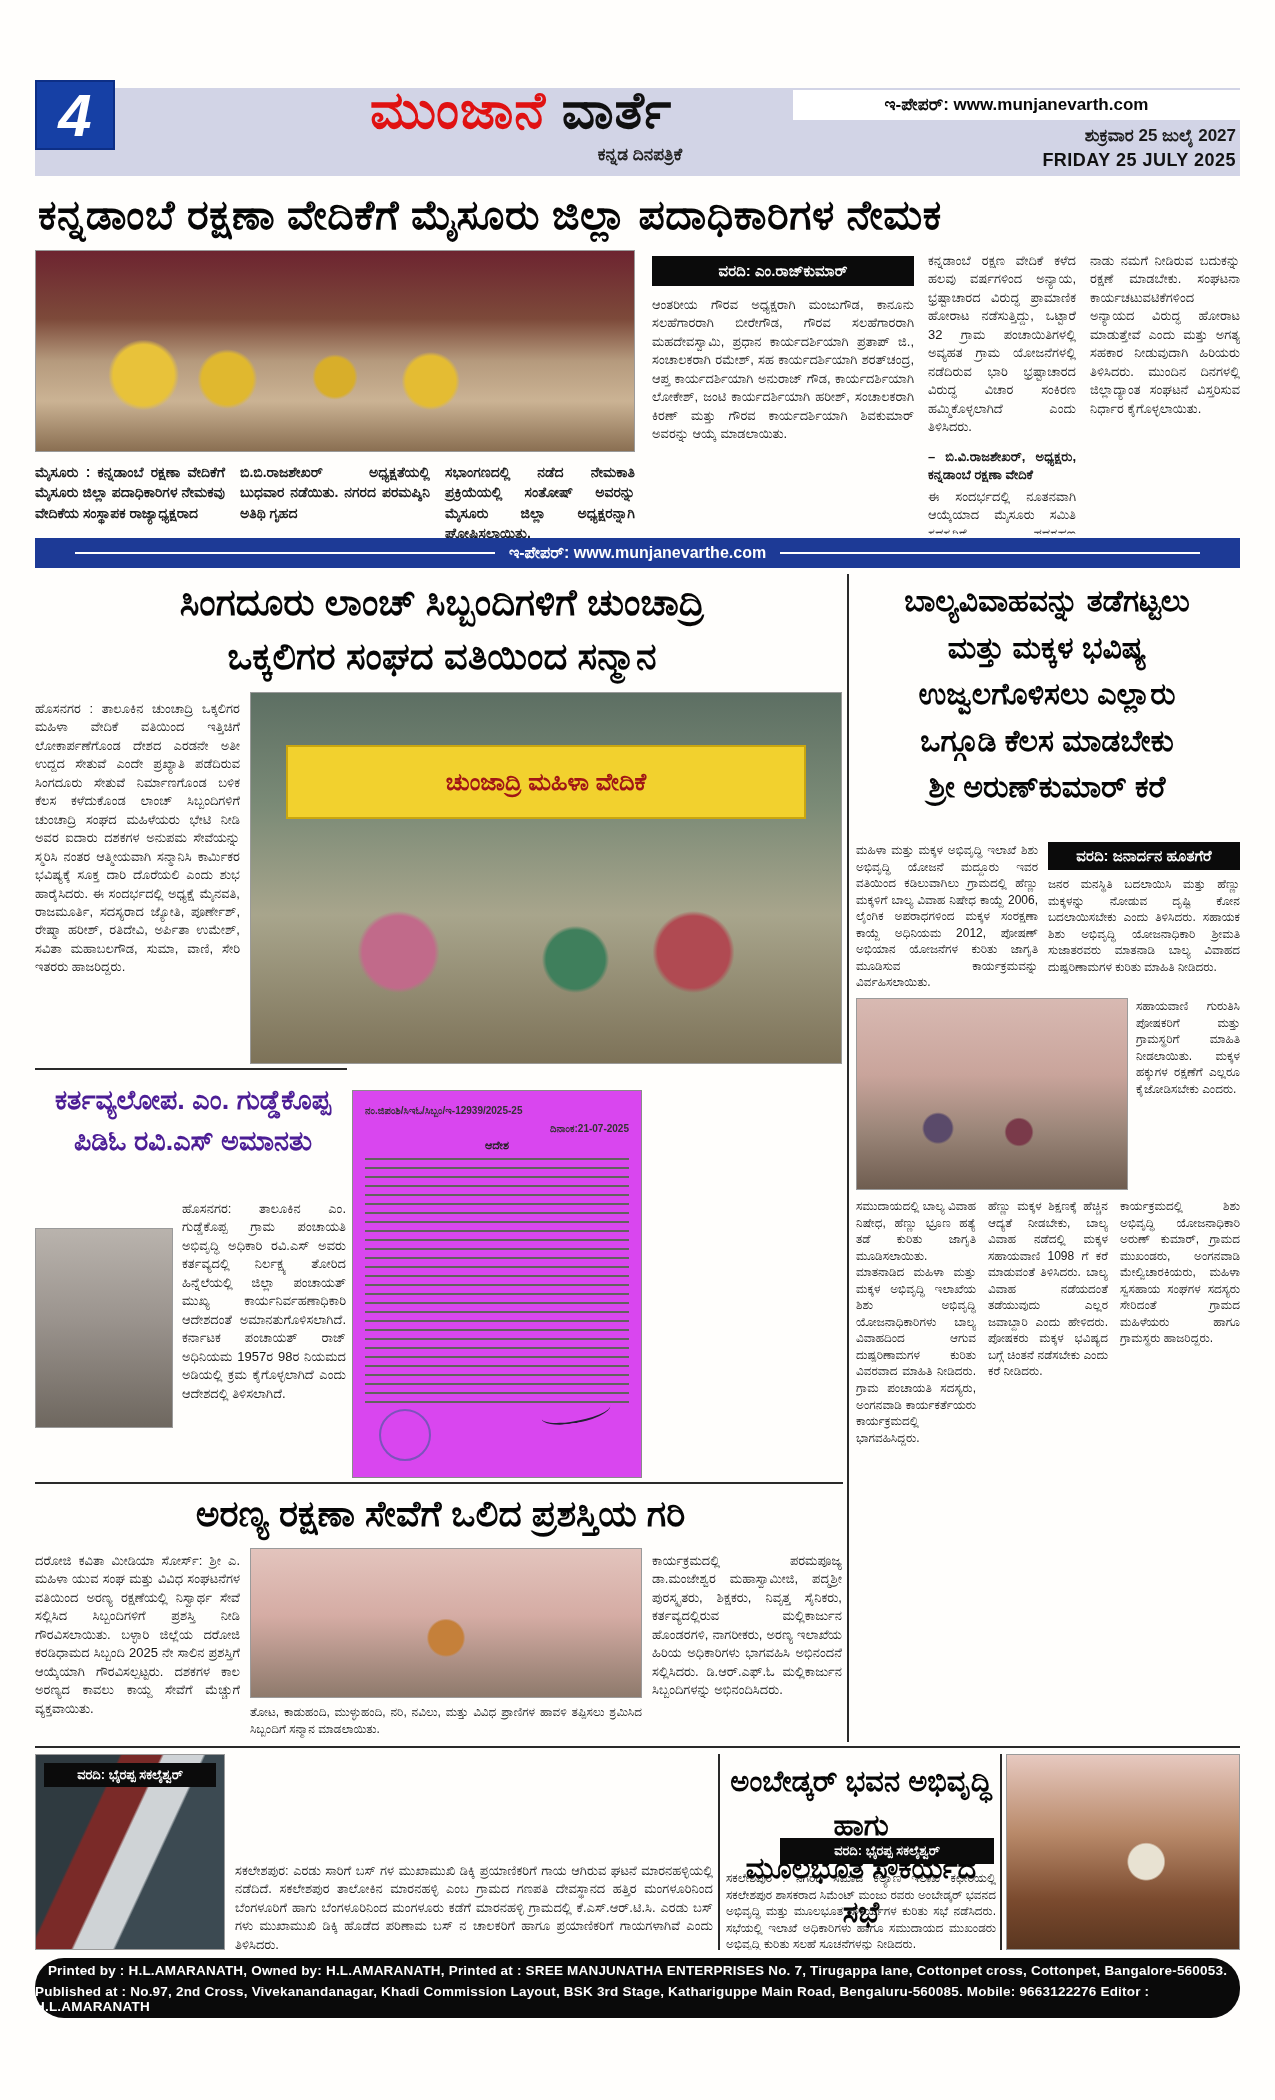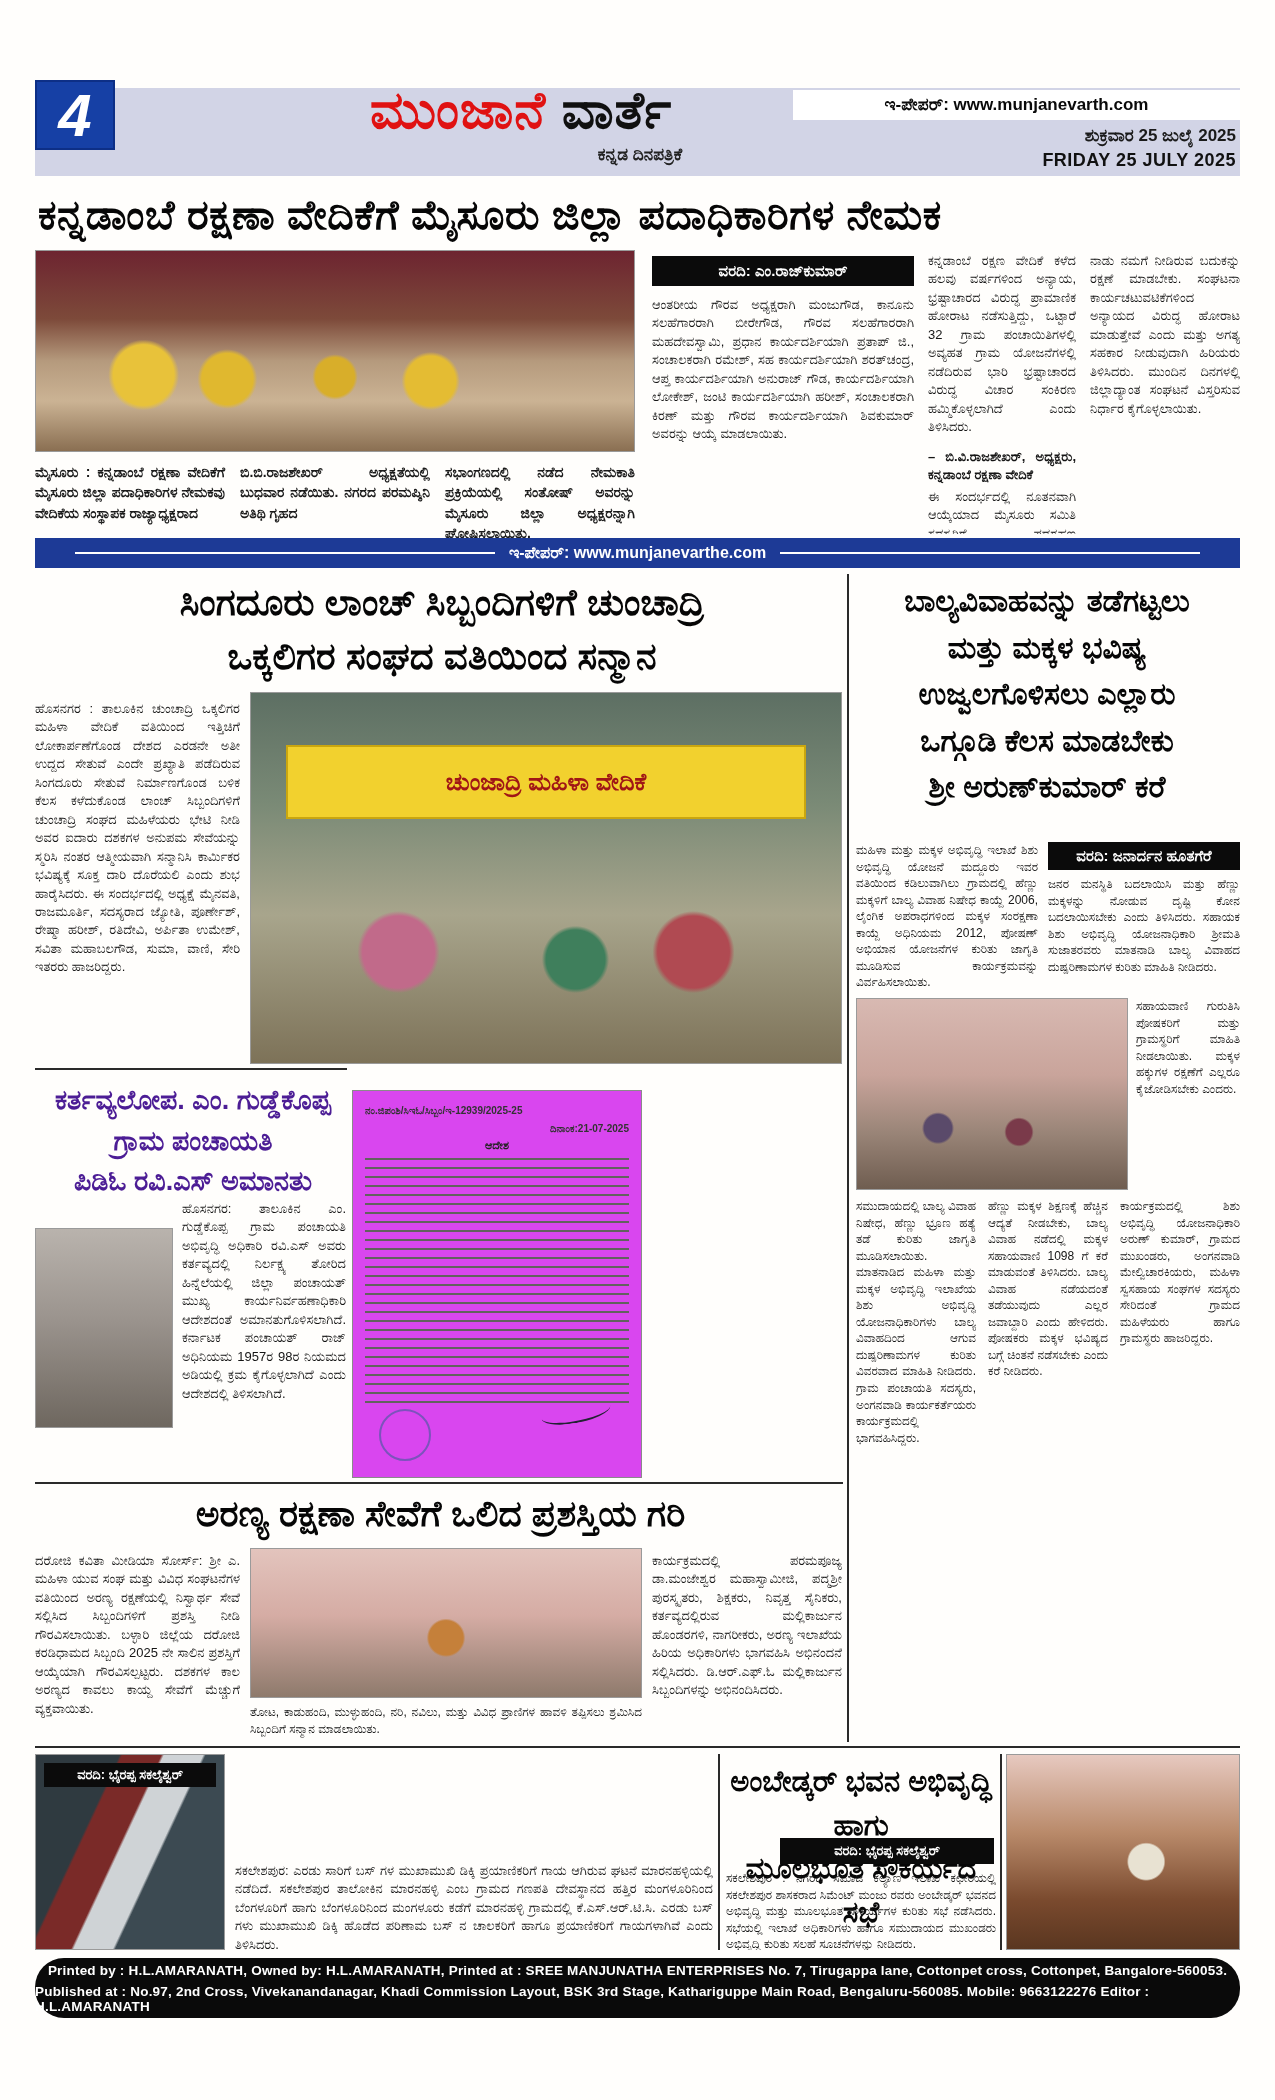--- a/index.html
+++ b/index.html
@@ -102,21 +102,21 @@
   <div class="abs pagenum" style="left:35px; top:80px; width:80px; height:70px;">
     <span>4</span>
   </div>
   <div class="abs masthead" style="left:370px; top:80px;">
     <span class="red">ಮುಂಜಾನೆ</span>
     <span> </span>
     <span class="blk">ವಾರ್ತೆ</span>
   </div>
   <div class="abs tagline" style="left:500px; top:145px; width:280px;">ಕನ್ನಡ ದಿನಪತ್ರಿಕೆ</div>
   <div class="abs hdr-white" style="left:793px; top:90px; width:447px; height:30px;">ಇ-ಪೇಪರ್: www.munjanevarth.com</div>
-  <div class="abs hdr-date-kn" style="left:900px; top:126px; width:336px;">ಶುಕ್ರವಾರ 25 ಜುಲೈ 2025</div>
+  <div class="abs hdr-date-kn" style="left:900px; top:126px; width:336px;">ಶುಕ್ರವಾರ 25 ಜುಲೈ 2027</div>
   <div class="abs hdr-date-en" style="left:900px; top:150px; width:336px;">FRIDAY 25 JULY 2025</div>
 
   <div class="abs h-main" style="left:38px; top:192px; width:1205px;">ಕನ್ನಡಾಂಬೆ ರಕ್ಷಣಾ ವೇದಿಕೆಗೆ ಮೈಸೂರು ಜಿಲ್ಲಾ ಪದಾಧಿಕಾರಿಗಳ ನೇಮಕ</div>
 
   <div class="abs photo ph1" style="left:35px; top:250px; width:600px; height:202px;"></div>
 
   <div class="abs cap" style="left:35px; top:462px; width:190px; height:86px;">ಮೈಸೂರು : ಕನ್ನಡಾಂಬೆ ರಕ್ಷಣಾ ವೇದಿಕೆಗೆ ಮೈಸೂರು ಜಿಲ್ಲಾ ಪದಾಧಿಕಾರಿಗಳ ನೇಮಕವು ವೇದಿಕೆಯ ಸಂಸ್ಥಾಪಕ ರಾಜ್ಯಾಧ್ಯಕ್ಷರಾದ</div>
   <div class="abs cap" style="left:240px; top:462px; width:190px; height:86px;">ಬಿ.ಬಿ.ರಾಜಶೇಖರ್ ಅಧ್ಯಕ್ಷತೆಯಲ್ಲಿ ಬುಧವಾರ ನಡೆಯಿತು. ನಗರದ ಪರಮಪ್ಶಿನಿ ಅತಿಥಿ ಗೃಹದ</div>
   <div class="abs cap" style="left:445px; top:462px; width:190px; height:86px;">ಸಭಾಂಗಣದಲ್ಲಿ ನಡೆದ ನೇಮಕಾತಿ ಪ್ರಕ್ರಿಯೆಯಲ್ಲಿ ಸಂತೋಷ್ ಅವರನ್ನು ಮೈಸೂರು ಜಿಲ್ಲಾ ಅಧ್ಯಕ್ಷರನ್ನಾಗಿ ಘೋಷಿಸಲಾಯಿತು.</div>
 
@@ -157,21 +157,20 @@
   <div class="abs byline" style="left:1048px; top:842px; width:192px; height:28px;">ವರದಿ: ಜನಾರ್ದನ ಹೂತಗೆರೆ</div>
   <div class="abs col small" style="left:1048px; top:876px; width:192px; height:116px;">ಜನರ ಮನಸ್ಥಿತಿ ಬದಲಾಯಿಸಿ ಮತ್ತು ಹೆಣ್ಣು ಮಕ್ಕಳನ್ನು ನೋಡುವ ದೃಷ್ಟಿ ಕೋನ ಬದಲಾಯಿಸಬೇಕು ಎಂದು ತಿಳಿಸಿದರು. ಸಹಾಯಕ ಶಿಶು ಅಭಿವೃದ್ಧಿ ಯೋಜನಾಧಿಕಾರಿ ಶ್ರೀಮತಿ ಸುಜಾತರವರು ಮಾತನಾಡಿ ಬಾಲ್ಯ ವಿವಾಹದ ದುಷ್ಪರಿಣಾಮಗಳ ಕುರಿತು ಮಾಹಿತಿ ನೀಡಿದರು.</div>
   <div class="abs photo ph3" style="left:856px; top:998px; width:272px; height:192px;"></div>
   <div class="abs col small" style="left:1136px; top:998px; width:104px; height:192px;">ಸಹಾಯವಾಣಿ ಗುರುತಿಸಿ ಪೋಷಕರಿಗೆ ಮತ್ತು ಗ್ರಾಮಸ್ಥರಿಗೆ ಮಾಹಿತಿ ನೀಡಲಾಯಿತು. ಮಕ್ಕಳ ಹಕ್ಕುಗಳ ರಕ್ಷಣೆಗೆ ಎಲ್ಲರೂ ಕೈಜೋಡಿಸಬೇಕು ಎಂದರು.</div>
   <div class="abs col small" style="left:856px; top:1198px; width:120px; height:540px;">ಸಮುದಾಯದಲ್ಲಿ ಬಾಲ್ಯ ವಿವಾಹ ನಿಷೇಧ, ಹೆಣ್ಣು ಭ್ರೂಣ ಹತ್ಯೆ ತಡೆ ಕುರಿತು ಜಾಗೃತಿ ಮೂಡಿಸಲಾಯಿತು. ಮಾತನಾಡಿದ ಮಹಿಳಾ ಮತ್ತು ಮಕ್ಕಳ ಅಭಿವೃದ್ಧಿ ಇಲಾಖೆಯ ಶಿಶು ಅಭಿವೃದ್ಧಿ ಯೋಜನಾಧಿಕಾರಿಗಳು ಬಾಲ್ಯ ವಿವಾಹದಿಂದ ಆಗುವ ದುಷ್ಪರಿಣಾಮಗಳ ಕುರಿತು ವಿವರವಾದ ಮಾಹಿತಿ ನೀಡಿದರು. ಗ್ರಾಮ ಪಂಚಾಯತಿ ಸದಸ್ಯರು, ಅಂಗನವಾಡಿ ಕಾರ್ಯಕರ್ತೆಯರು ಕಾರ್ಯಕ್ರಮದಲ್ಲಿ ಭಾಗವಹಿಸಿದ್ದರು.</div>
   <div class="abs col small" style="left:988px; top:1198px; width:120px; height:540px;">ಹೆಣ್ಣು ಮಕ್ಕಳ ಶಿಕ್ಷಣಕ್ಕೆ ಹೆಚ್ಚಿನ ಆದ್ಯತೆ ನೀಡಬೇಕು, ಬಾಲ್ಯ ವಿವಾಹ ನಡೆದಲ್ಲಿ ಮಕ್ಕಳ ಸಹಾಯವಾಣಿ 1098 ಗೆ ಕರೆ ಮಾಡುವಂತೆ ತಿಳಿಸಿದರು. ಬಾಲ್ಯ ವಿವಾಹ ನಡೆಯದಂತೆ ತಡೆಯುವುದು ಎಲ್ಲರ ಜವಾಬ್ದಾರಿ ಎಂದು ಹೇಳಿದರು. ಪೋಷಕರು ಮಕ್ಕಳ ಭವಿಷ್ಯದ ಬಗ್ಗೆ ಚಿಂತನೆ ನಡೆಸಬೇಕು ಎಂದು ಕರೆ ನೀಡಿದರು.</div>
   <div class="abs col small" style="left:1120px; top:1198px; width:120px; height:540px;">ಕಾರ್ಯಕ್ರಮದಲ್ಲಿ ಶಿಶು ಅಭಿವೃದ್ಧಿ ಯೋಜನಾಧಿಕಾರಿ ಅರುಣ್ ಕುಮಾರ್, ಗ್ರಾಮದ ಮುಖಂಡರು, ಅಂಗನವಾಡಿ ಮೇಲ್ವಿಚಾರಕಿಯರು, ಮಹಿಳಾ ಸ್ವಸಹಾಯ ಸಂಘಗಳ ಸದಸ್ಯರು ಸೇರಿದಂತೆ ಗ್ರಾಮದ ಮಹಿಳೆಯರು ಹಾಗೂ ಗ್ರಾಮಸ್ಥರು ಹಾಜರಿದ್ದರು.</div>
 
   <div class="abs h-mid" style="left:38px; top:1080px; width:310px;">
     <div>ಕರ್ತವ್ಯಲೋಪ. ಎಂ. ಗುಡ್ಡೆಕೊಪ್ಪ</div>
-    <div>ಗ್ರಾಮ ಪಂಚಾಯತಿ</div>
     <div>ಪಿಡಿಓ ರವಿ.ಎಸ್ ಅಮಾನತು</div>
   </div>
   <div class="abs photo ph4" style="left:35px; top:1228px; width:138px; height:200px;"></div>
   <div class="abs col" style="left:182px; top:1200px; width:164px; height:278px;">ಹೊಸನಗರ: ತಾಲೂಕಿನ ಎಂ. ಗುಡ್ಡೆಕೊಪ್ಪ ಗ್ರಾಮ ಪಂಚಾಯತಿ ಅಭಿವೃದ್ಧಿ ಅಧಿಕಾರಿ ರವಿ.ಎಸ್ ಅವರು ಕರ್ತವ್ಯದಲ್ಲಿ ನಿರ್ಲಕ್ಷ್ಯ ತೋರಿದ ಹಿನ್ನೆಲೆಯಲ್ಲಿ ಜಿಲ್ಲಾ ಪಂಚಾಯತ್ ಮುಖ್ಯ ಕಾರ್ಯನಿರ್ವಹಣಾಧಿಕಾರಿ ಆದೇಶದಂತೆ ಅಮಾನತುಗೊಳಿಸಲಾಗಿದೆ. ಕರ್ನಾಟಕ ಪಂಚಾಯತ್ ರಾಜ್ ಅಧಿನಿಯಮ 1957ರ 98ರ ನಿಯಮದ ಅಡಿಯಲ್ಲಿ ಕ್ರಮ ಕೈಗೊಳ್ಳಲಾಗಿದೆ ಎಂದು ಆದೇಶದಲ್ಲಿ ತಿಳಿಸಲಾಗಿದೆ.</div>
 
   <div class="abs doc" style="left:352px; top:1090px; width:290px; height:388px;">
     <div class="doc-meta">
       <span>ನಂ.ಜಿಪಂಶಿ/ಸಿಇಓ/ಸಿಬ್ಬಂ/ಇ-12939/2025-25</span>
     </div>
     <div class="doc-meta" style="justify-content:flex-end; margin-top:6px;">

